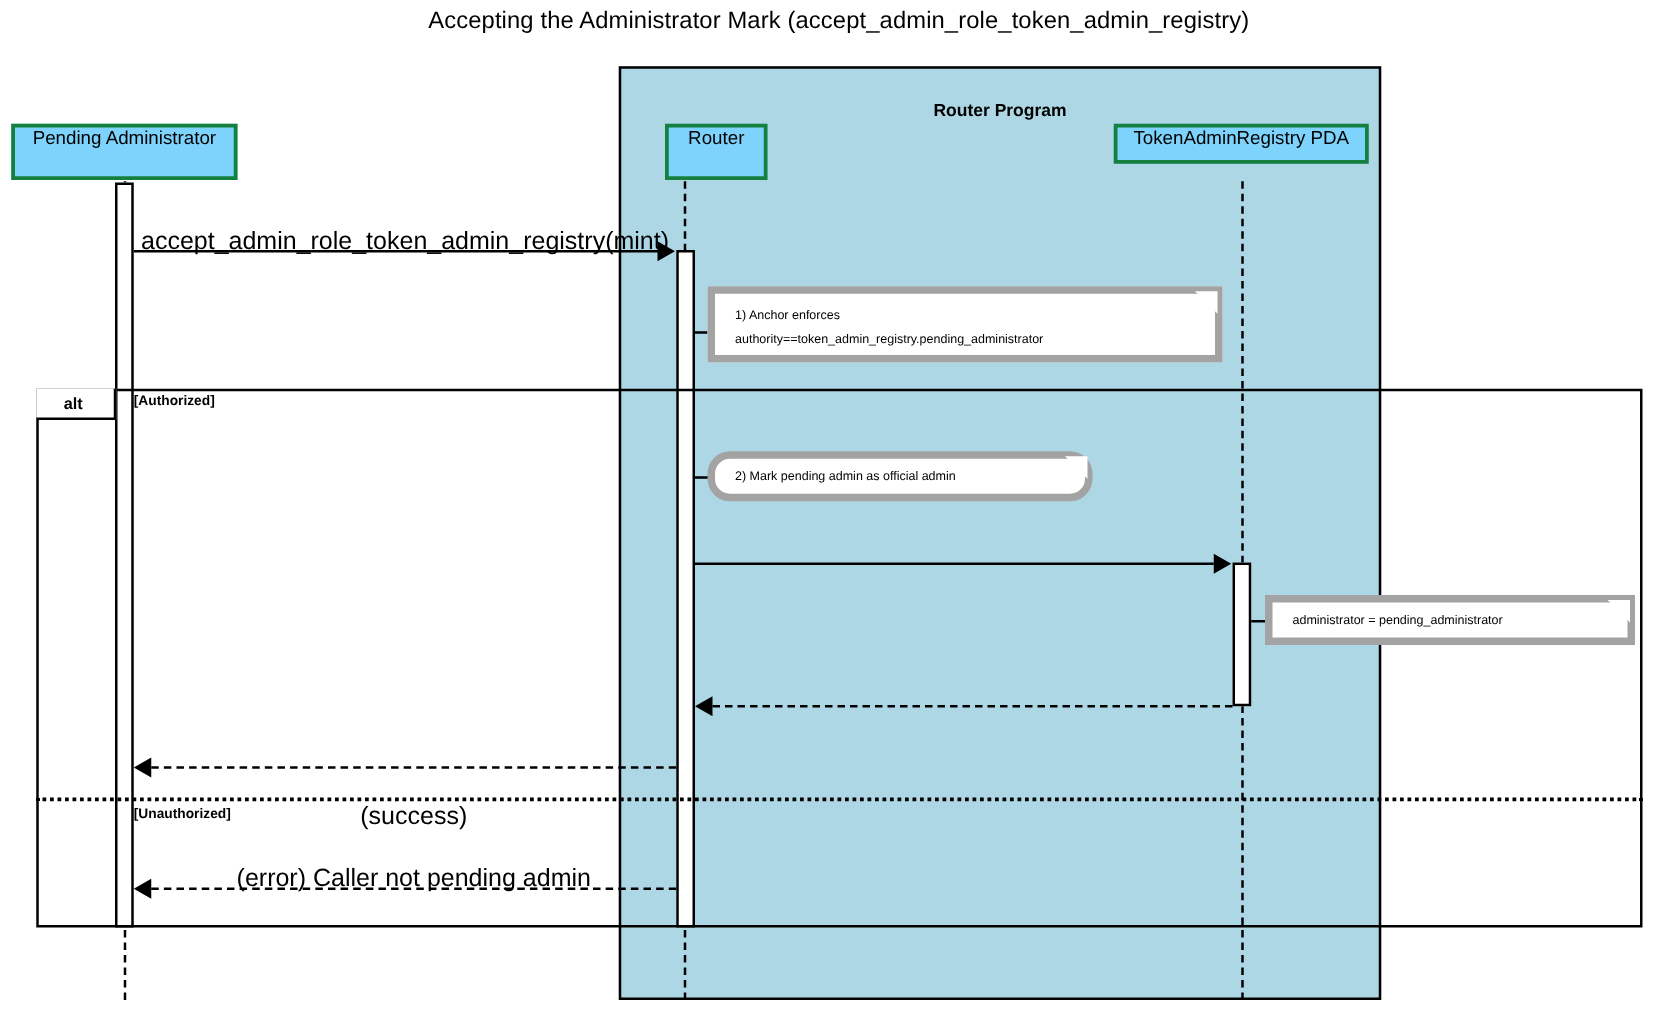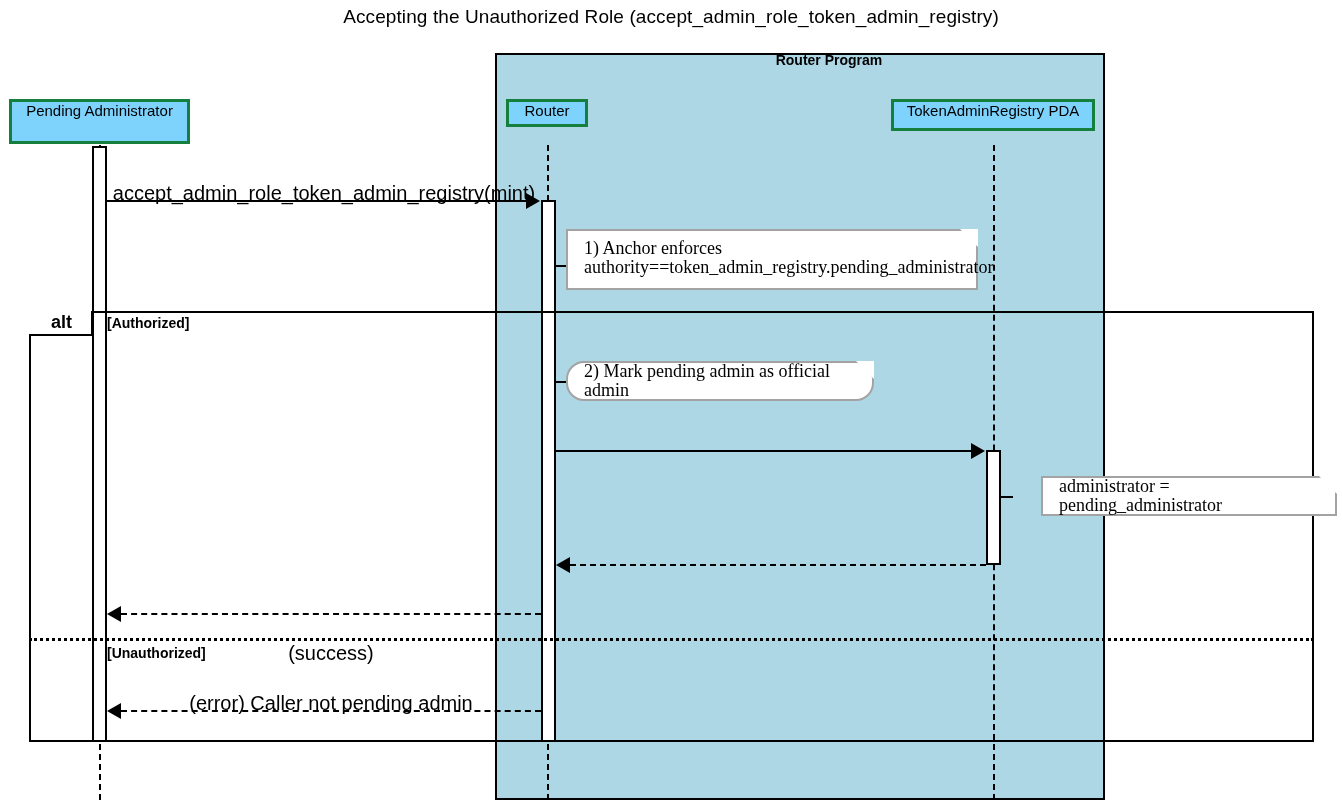--- a/index.html
+++ b/index.html
@@ -102,26 +102,25 @@
     color: #000;
     text-align: center;
     white-space: nowrap;
   }
 
   
   .note {
     position: absolute;
     background: #ffffff;
     box-sizing: border-box;
-    font-size: 18px;
+    font-size: 10px;
     line-height: 19px;
     color: #000;
     padding: 8px 14px 8px 16px;
-    border: 2px solid #a3a3a3;
-    font-family: Liberation Serif, serif;
+    border: 6px solid #a3a3a3;
   }
   .note .fold-tri {
     position: absolute;
     top: -2px;
     right: -2px;
     width: 0;
     height: 0;
     border-left: 18px solid transparent;
     border-top: 18px solid #ffffff;
   }
@@ -136,63 +135,63 @@
     position: absolute;
     border: 2px solid #000;
     box-sizing: border-box;
     background: transparent;
     pointer-events: none;
   }
   .frag-tag {
     position: absolute;
     box-sizing: border-box;
     background: #ffffff;
-    font-size: 18px;
+    font-size: 13px;
     font-weight: bold;
     color: #000;
     display: flex;
     align-items: center;
     padding-left: 22px;
   }
   .frag-guard {
     position: absolute;
-    font-size: 14px;
+    font-size: 11px;
     font-weight: bold;
     color: #000;
     white-space: nowrap;
   }
   .frag-divider {
     position: absolute;
     height: 0;
     border-top: 3px dotted #000;
   }
 </style>
 </head>
 <body>
 
 <div id="canvas">
 
-  <div class="title">Accepting the Unauthorized Role (accept_admin_role_token_admin_registry)</div>
+  <div class="title">Accepting the Administrator Mark (accept_admin_role_token_admin_registry)</div>
 
   <div class="prog-box" style="left:495px; top:53px; width:610px; height:747px;"></div>
-  <div class="prog-label" style="left:495px; top:52px; width:610px;margin-left:29px;">Router Program</div>
+  <div class="prog-label" style="left:495px; top:80px; width:610px;">Router Program</div>
 
   <div class="lifeline" style="left:99px; top:145px; height:655px;"></div>
   <div class="lifeline" style="left:547px; top:145px; height:655px;"></div>
   <div class="lifeline" style="left:993px; top:145px; height:655px;"></div>
 
   <div class="activation" style="left:92px; top:146px; width:15px; height:596px;"></div>
   <div class="activation" style="left:541px; top:200px; width:15px; height:542px;"></div>
   <div class="activation" style="left:986px; top:450px; width:15px; height:115px;"></div>
 
   <div class="participant" style="left:9px; top:99px; width:181px; height:45px;">
     <span>Pending Administrator</span>
   </div>
 
-  <div class="participant" style="left:506px; top:99px; width:82px; height:28px;">
+  <div class="participant" style="left:532px; top:99px; width:82px; height:45px;">
     <span>Router</span>
   </div>
 
   <div class="participant" style="left:891px; top:99px; width:204px; height:32px;">
     <span>TokenAdminRegistry PDA</span>
   </div>
 
   <div class="msg-label" style="left:107px; top:182px; width:434px;">accept_admin_role_token_admin_registry(mint)</div>
   <div class="msg-line" style="left:107px; top:200px; width:420px;"></div>
   <div class="arrow-right" style="left:526px; top:193px;"></div>
@@ -215,21 +214,21 @@
   <div class="note-connector" style="left:556px; top:381px; width:12px;"></div>
   <div class="note" style="left:566px; top:361px; width:308px; height:40px; display:flex; align-items:center;border-radius:18px;">
     <div class="fold-tri"></div>
     <div>2) Mark pending admin as official admin</div>
   </div>
 
   <div class="msg-line" style="left:556px; top:450px; width:415px;"></div>
   <div class="arrow-right" style="left:971px; top:443px;"></div>
 
   <div class="note-connector" style="left:1001px; top:496px; width:12px;"></div>
-  <div class="note" style="left:1012px; top:476px; width:296px; height:40px; display:flex; align-items:center;margin-left:29px;">
+  <div class="note" style="left:1012px; top:476px; width:296px; height:40px; display:flex; align-items:center;">
     <div class="fold-tri"></div>
     <div>administrator = pending_administrator</div>
   </div>
 
   <div class="msg-line dashed" style="left:570px; top:564px; width:416px;"></div>
   <div class="arrow-left" style="left:556px; top:557px;"></div>
 
   <div class="msg-label" style="left:121px; top:594px; width:420px;margin-top:48px;">(success)</div>
   <div class="msg-line dashed" style="left:121px; top:613px; width:420px;"></div>
   <div class="arrow-left" style="left:107px; top:606px;"></div>

